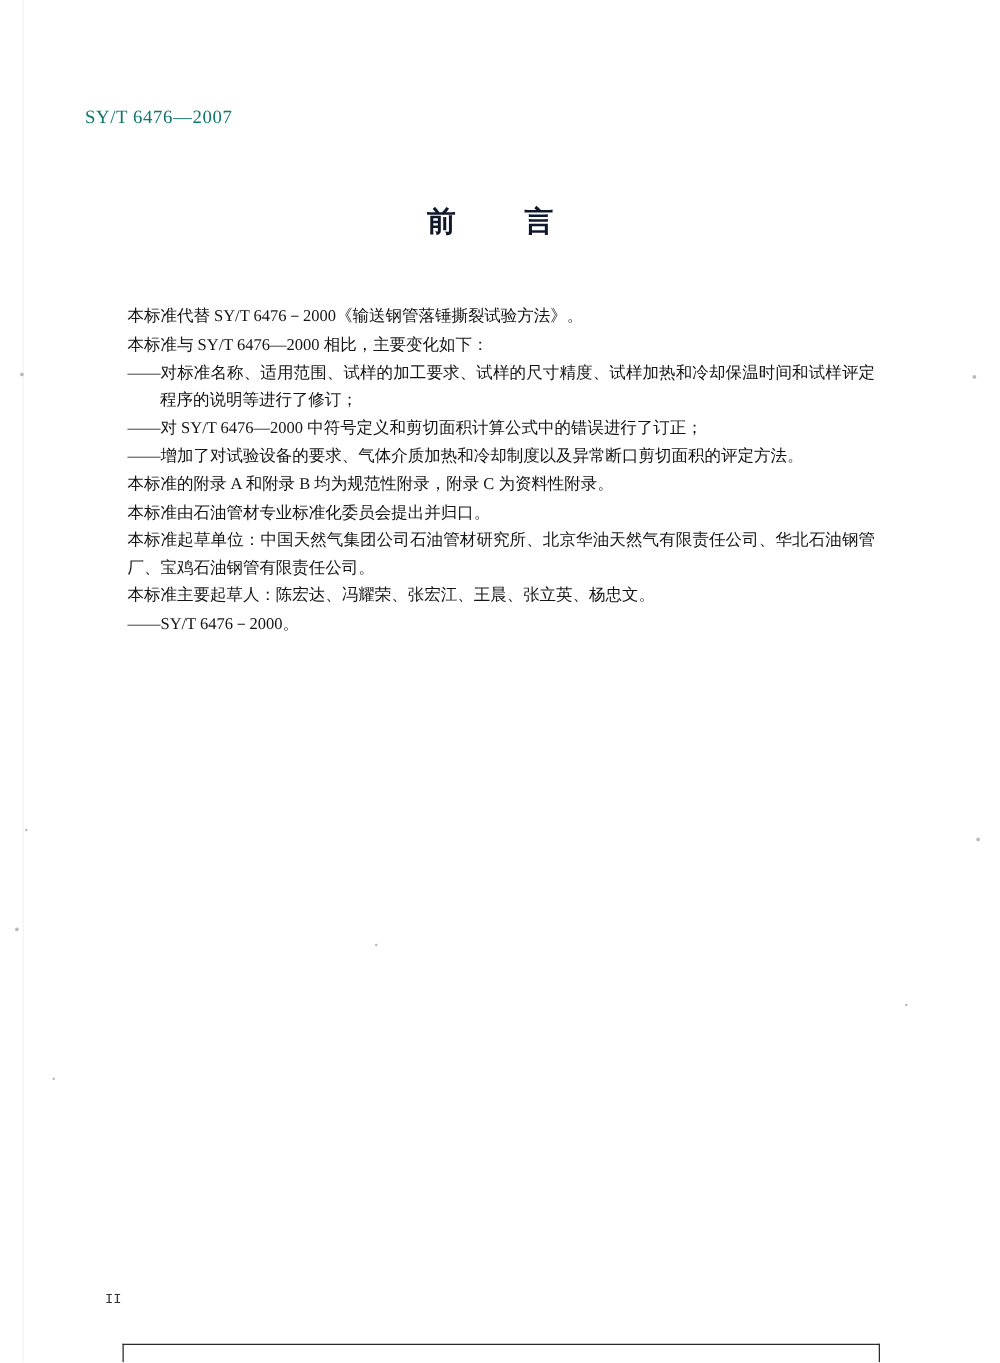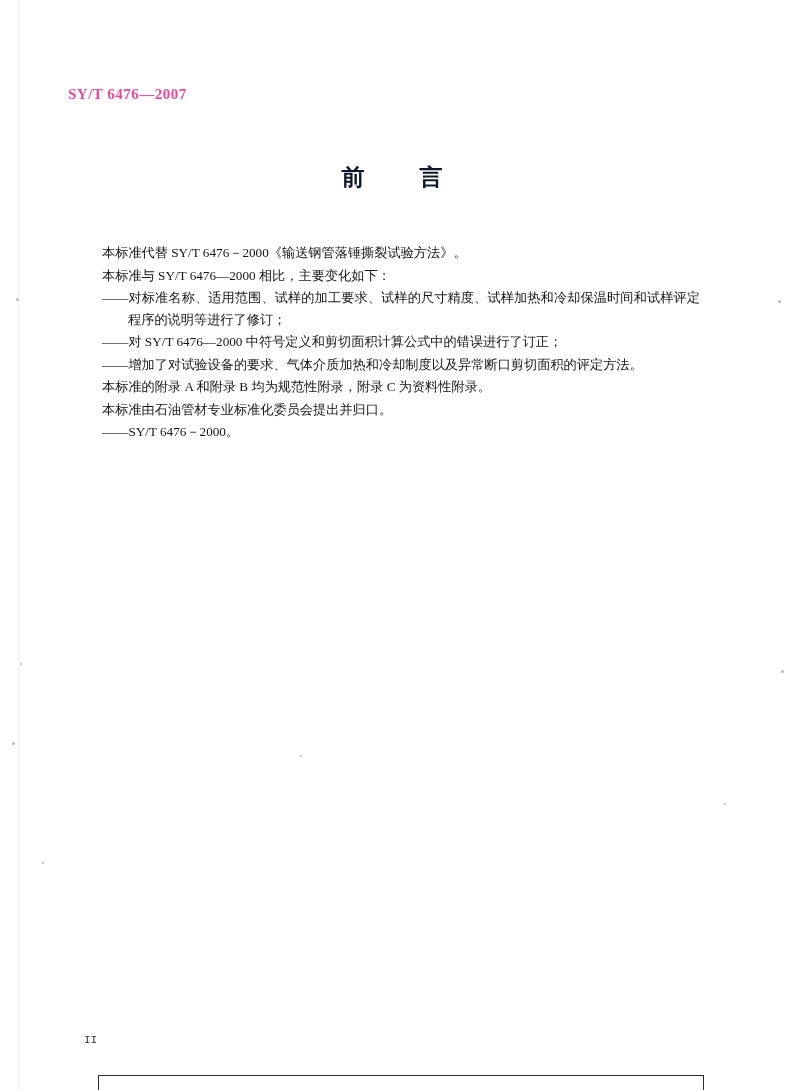--- a/index.html
+++ b/index.html
@@ -23,23 +23,23 @@
     left: 18px; top: 0; width: 1px; height: 1090px;
     background: #f2f2f2;
   }
 
   .header-code {
     position: absolute;
     left: 68px;
     top: 86px;
     font-family: "Liberation Serif", "DejaVu Serif", serif;
     font-size: 15px;
-    font-weight: bold;
+    font-weight: normal;
     letter-spacing: 0.5px;
-    color: #ec4899;
+    color: #0f766e;
   }
 
   .watermark {
     position: absolute;
     left: 200px;
     top: 140px;
     font-family: "Liberation Sans", sans-serif;
     font-size: 64px;
     font-weight: bold;
     color: #d8d8d8;
@@ -120,20 +120,22 @@
   <div class="doc-title">前　言</div>
 
   <div class="body-block">
     <p class="para indent">本标准代替 SY/T 6476－2000《输送钢管落锤撕裂试验方法》。</p>
     <p class="para indent">本标准与 SY/T 6476—2000 相比，主要变化如下：</p>
     <p class="para hang">——对标准名称、适用范围、试样的加工要求、试样的尺寸精度、试样加热和冷却保温时间和试样评定程序的说明等进行了修订；</p>
     <p class="para hang">——对 SY/T 6476—2000 中符号定义和剪切面积计算公式中的错误进行了订正；</p>
     <p class="para hang">——增加了对试验设备的要求、气体介质加热和冷却制度以及异常断口剪切面积的评定方法。</p>
     <p class="para indent">本标准的附录 A 和附录 B 均为规范性附录，附录 C 为资料性附录。</p>
     <p class="para indent">本标准由石油管材专业标准化委员会提出并归口。</p>
+    <p class="para indent">本标准起草单位：中国天然气集团公司石油管材研究所、北京华油天然气有限责任公司、华北石油钢管厂、宝鸡石油钢管有限责任公司。</p>
+    <p class="para indent">本标准主要起草人：陈宏达、冯耀荣、张宏江、王晨、张立英、杨忠文。</p>
     <p class="para hang">——SY/T 6476－2000。</p>
   </div>
 
   <div class="footer-page">II</div>
 
   <div class="bottom-rule"></div>
 
   <div class="speck" style="left:16px; top:298px; width:3px; height:3px;"></div>
   <div class="speck" style="left:778px; top:300px; width:3px; height:3px;"></div>
   <div class="speck" style="left:20px; top:663px; width:2px; height:2px;"></div>

